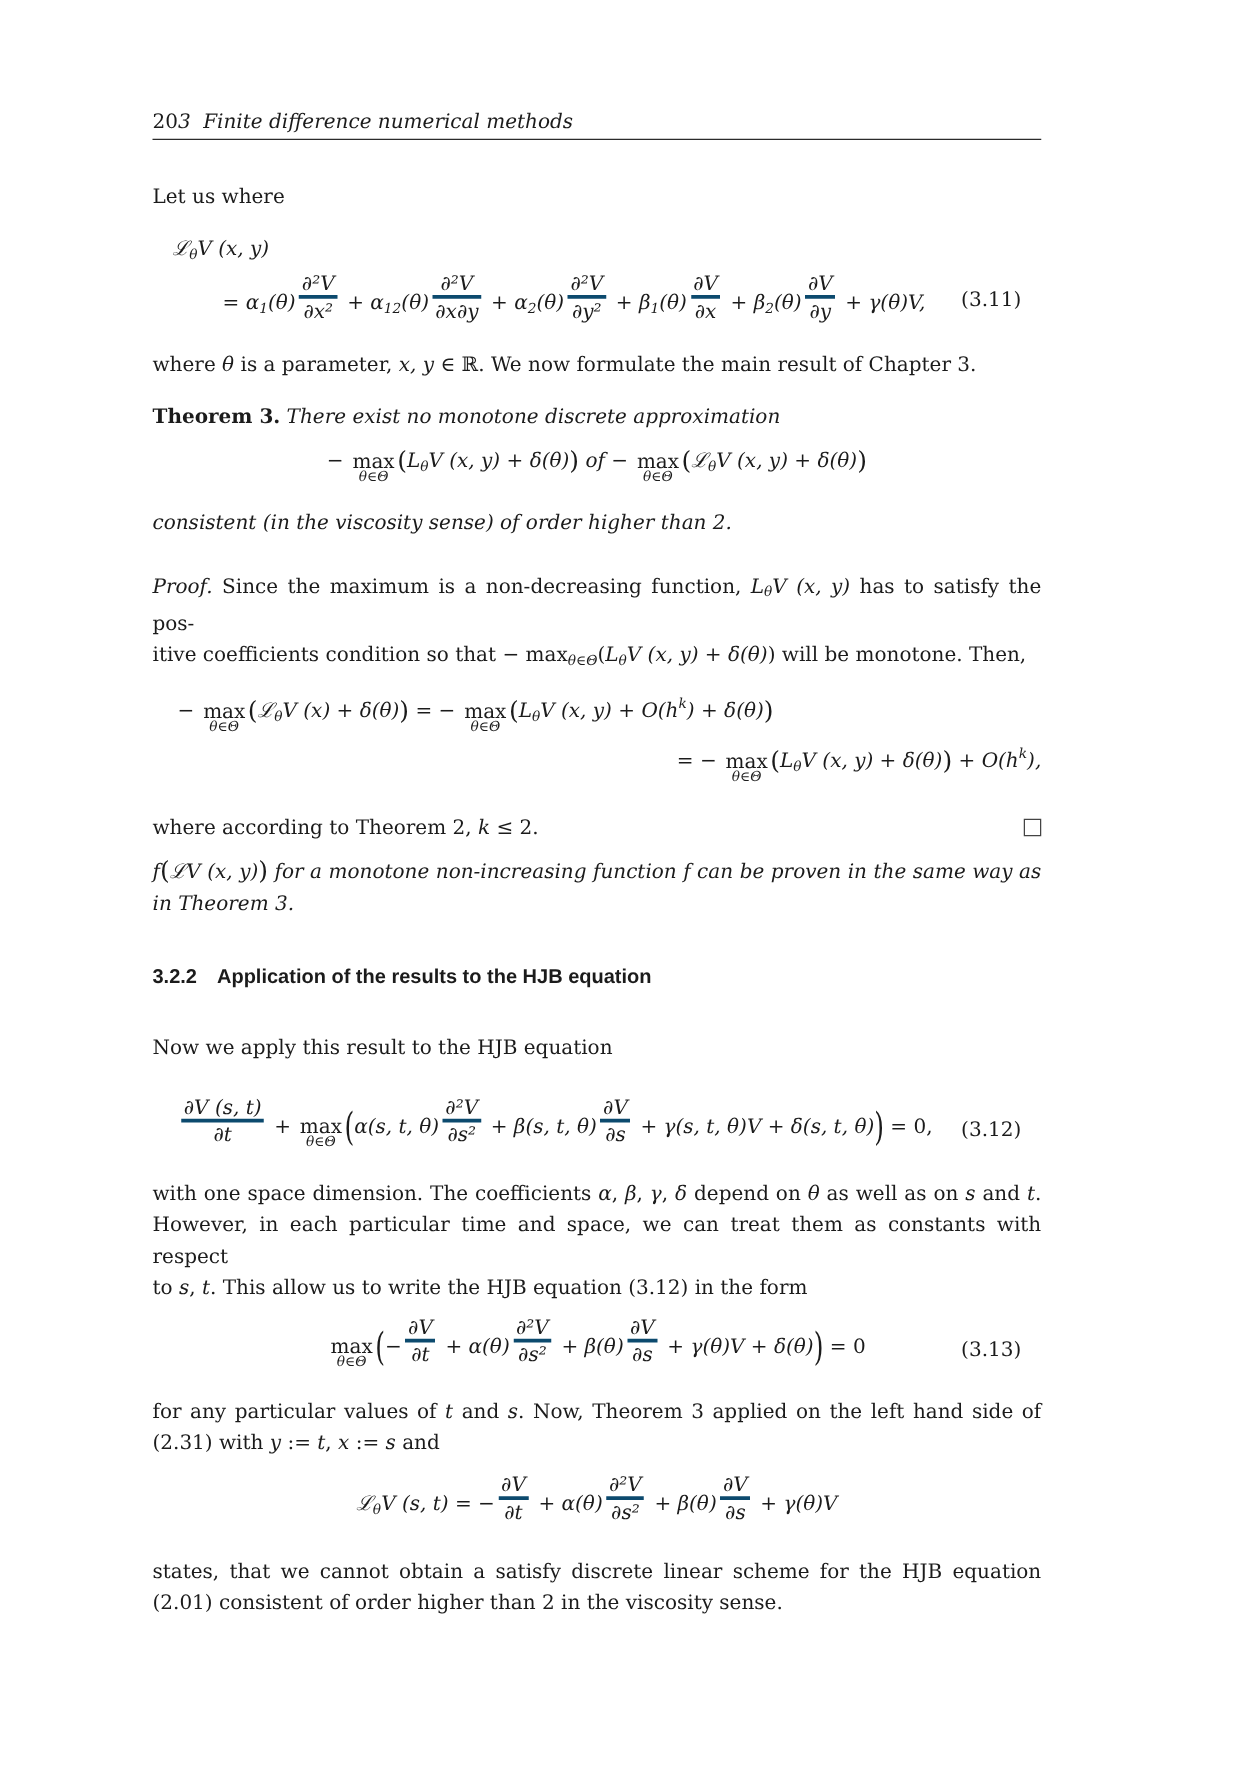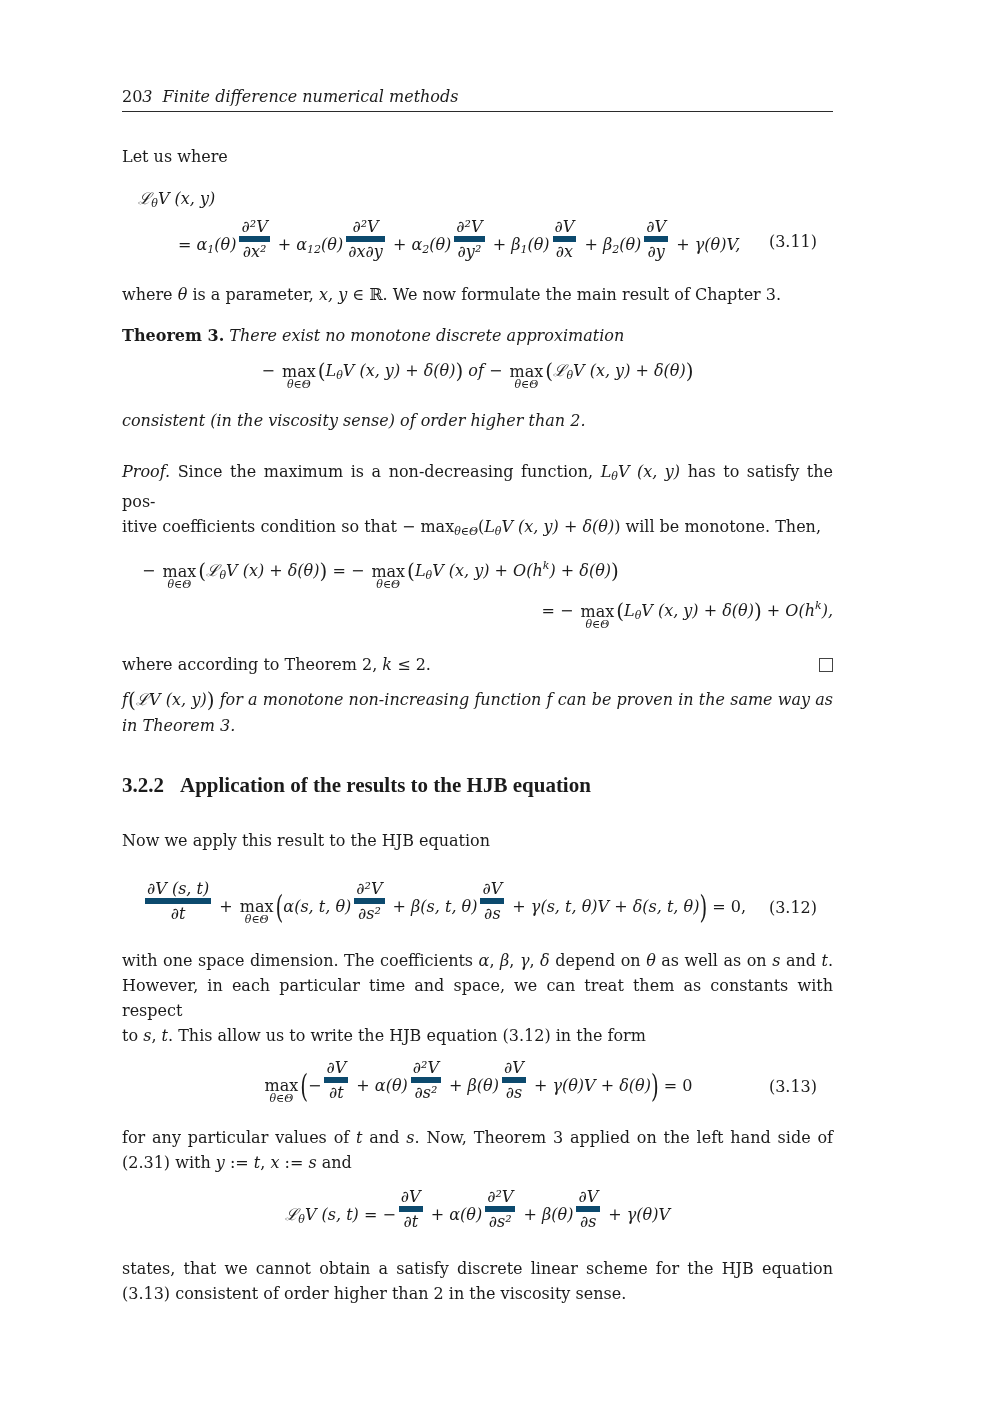--- a/index.html
+++ b/index.html
@@ -28,34 +28,34 @@
   .eq-right{text-align:right;}
 
   
   .mi{font-style:italic;}
   .mr{font-style:normal;}
   .mb{font-weight:bold;}
   .msub{font-size:11px;font-style:italic;vertical-align:-3px;letter-spacing:0;}
   .msup{font-size:11px;font-style:italic;vertical-align:7px;}
   .mfrac{display:inline-block;vertical-align:-0.44em;text-align:center;margin:0 3px;}
   .fn{display:block;font-style:italic;line-height:19px;padding:0 2px;}
-  .fd{display:block;font-style:italic;line-height:20px;padding:0 2px;border-top:6px solid #0c4a6e;}
+  .fd{display:block;font-style:italic;line-height:20px;padding:0 2px;border-top:3px solid #0c4a6e;}
   .munder{display:inline-block;position:relative;text-align:center;margin:0 2px;}
   .mbase{font-style:normal;}
   .mu{position:absolute;top:100%;left:50%;transform:translateX(-50%);
       margin-top:-4px;font-size:11px;font-style:italic;white-space:nowrap;line-height:1;}
   .mbig{font-size:125%;vertical-align:-0.08em;}
   .mbig2{display:inline-block;font-size:125%;transform:scaleY(1.55);vertical-align:-0.12em;}
 
   
   .qedline{display:flex;justify-content:space-between;align-items:center;}
   .qedbox{width:12px;height:12px;border:1px solid #444;flex:0 0 auto;margin-left:12px;}
 
   
-  .sechead{font-family:Liberation Serif, serif;font-weight:bold;font-size:21px;line-height:26px;}
+  .sechead{font-family:Liberation Sans, sans-serif;font-weight:bold;font-size:16px;line-height:26px;}
   .sechead .secnum{margin-right:16px;}
 
   
   .m-intro{margin-top:32px;}
   .m-eq311a{margin-top:20px;padding-left:16px;}
   .m-eq311b{margin-top:6px;padding-left:56px;padding-bottom:4px;}
   .m-where{margin-top:16px;}
   .m-thmhead{margin-top:16px;}
   .m-thmeq{margin-top:10px;padding-bottom:16px;}
   .m-thmtail{margin-top:8px;}
@@ -146,17 +146,17 @@
 
     <div class="para m-forany">
         <div class="jline"><span class="mr">for any particular values of </span><span class="mi">t</span><span class="mr"> and </span><span class="mi">s</span><span class="mr">. Now, Theorem 3 applied on the left hand side of</span></div>
         <div class="jline last"><span class="mr">(2.31) with </span><span class="mi">y</span><span class="mr"> := </span><span class="mi">t</span><span class="mr">, </span><span class="mi">x</span><span class="mr"> := </span><span class="mi">s</span><span class="mr"> and</span></div>
       </div>
 
     <div class="eq eq-center m-eqL"><span class="mi">ℒ</span><span class="msub">θ</span><span class="mi">V (s, t)</span><span class="mr"> = −</span><span class="mfrac"><span class="fn">∂V</span><span class="fd">∂t</span></span><span class="mr"> + </span><span class="mi">α(θ)</span><span class="mfrac"><span class="fn">∂²V</span><span class="fd">∂s²</span></span><span class="mr"> + </span><span class="mi">β(θ)</span><span class="mfrac"><span class="fn">∂V</span><span class="fd">∂s</span></span><span class="mr"> + </span><span class="mi">γ(θ)V</span></div>
 
     <div class="para m-states">
         <div class="jline"><span class="mr">states, that we cannot obtain a satisfy discrete linear scheme for the HJB equation</span></div>
-        <div class="jline last"><span class="mr">(3.13) consistent of order higher than 2 in the viscosity sense.</span></div>
+        <div class="jline last"><span class="mr">(2.01) consistent of order higher than 2 in the viscosity sense.</span></div>
       </div>
 
   </div>
 </div>
 
 </body></html>

